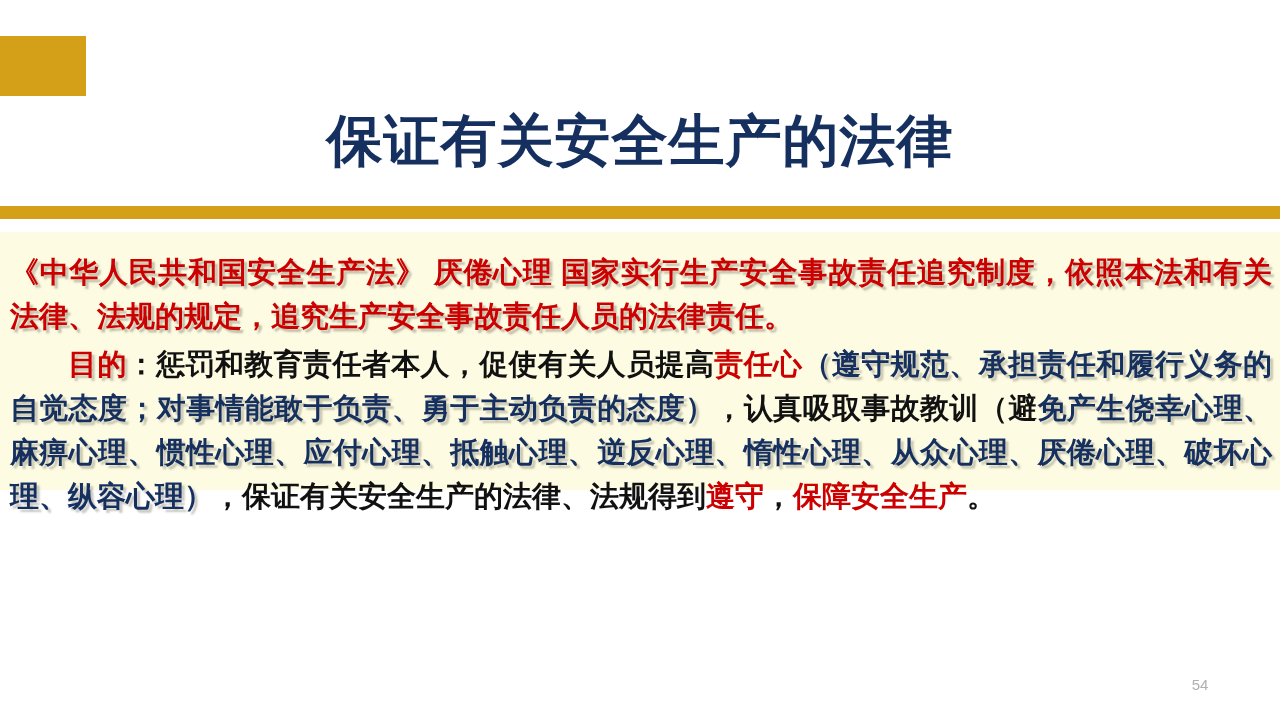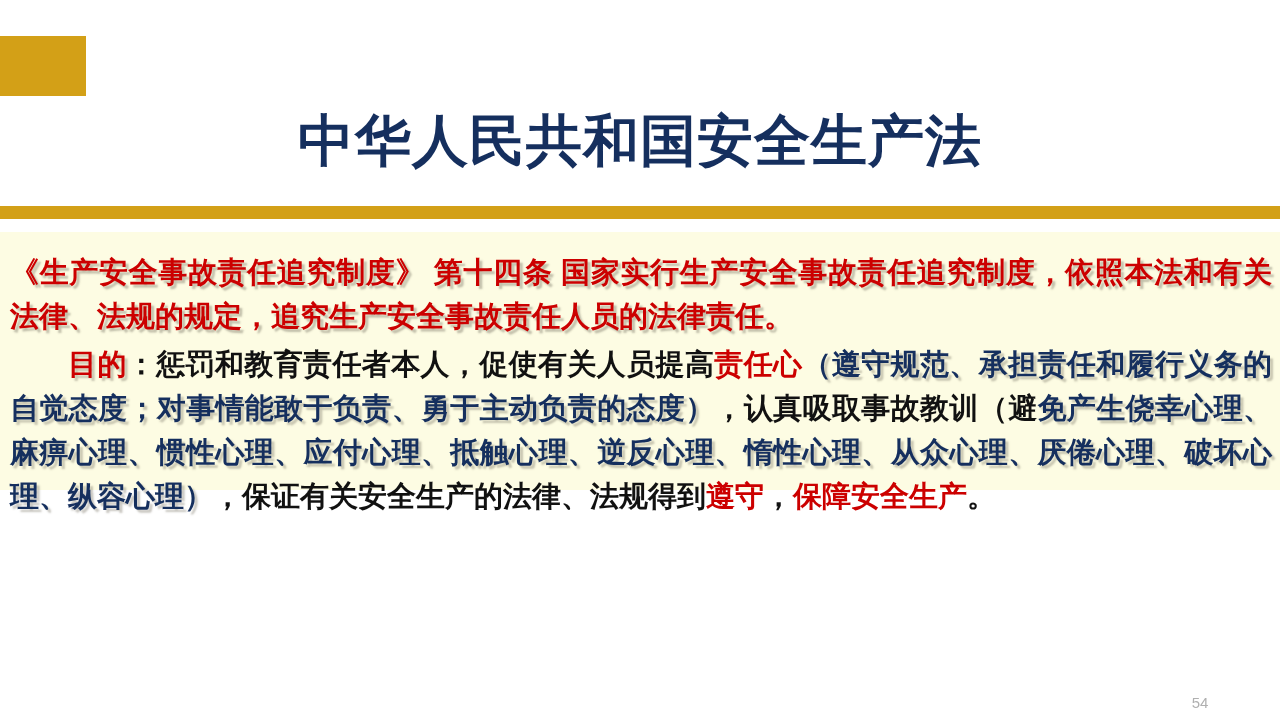--- a/index.html
+++ b/index.html
@@ -140,44 +140,44 @@
     font-size: 25px;
     line-height: 28px;
     color: #9a9a9a;
     letter-spacing: 1px;
     white-space: nowrap;
   }
 
   .page-number {
     position: absolute;
     left: 1180px;
-    top: 694px;
+    top: 676px;
     width: 40px;
     text-align: center;
     font-size: 15px;
     color: #b0b0b0;
   }
 </style>
 </head>
 <body>
 
 <div class="slide">
 
   <div class="gold-square"></div>
 
 
-  <div class="main-title">中华人民共和国安全生产法</div>
+  <div class="main-title">保证有关安全生产的法律</div>
 
   <div class="gold-bar"></div>
 
   <div class="cream-panel"></div>
 
   <div class="body-block">
 
-    <p class="para para-law">《生产安全事故责任追究制度》 第十四条 国家实行生产安全事故责任追究制度，依照本法和有关法律、法规的规定，追究生产安全事故责任人员的法律责任。</p>
+    <p class="para para-law">《中华人民共和国安全生产法》 厌倦心理 国家实行生产安全事故责任追究制度，依照本法和有关法律、法规的规定，追究生产安全事故责任人员的法律责任。</p>
 
     <p class="para para-purpose">
       <span class="t-red shadowed">目的</span><span class="t-black">：</span><span class="t-black">惩罚和教育责任者本人，促使有关人员提高</span><span class="t-red">责任心</span><span class="t-blue shadowed">（遵守规范、承担责任和履行义务的自觉态度；对事情能敢于负责、勇于主动负责的态度）</span><span class="t-black">，认真吸取事故教训（避</span><span class="t-blue shadowed">免产生侥幸心理、麻痹心理、惯性心理、应付心理、抵触心理、逆反心理、惰性心理、从众心理、厌倦心理、破坏心理、纵容心理）</span><span class="t-black">，保证有关安全生产的法律、法规得到</span><span class="t-red">遵守</span><span class="t-black">，</span><span class="t-red">保障安全生产</span><span class="t-black">。</span>
     </p>
 
   </div>
 
 
   <div class="page-number">54</div>
 

